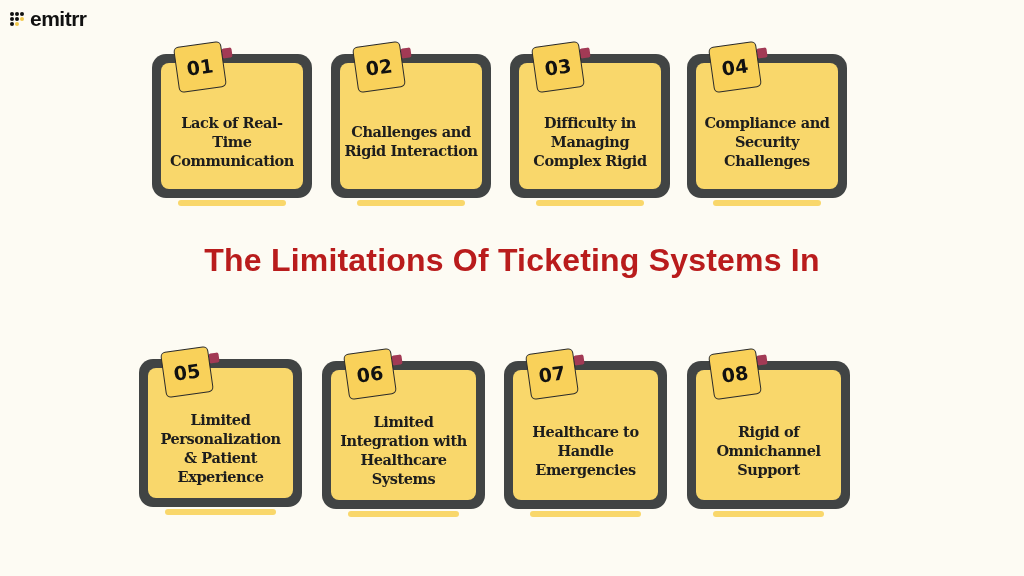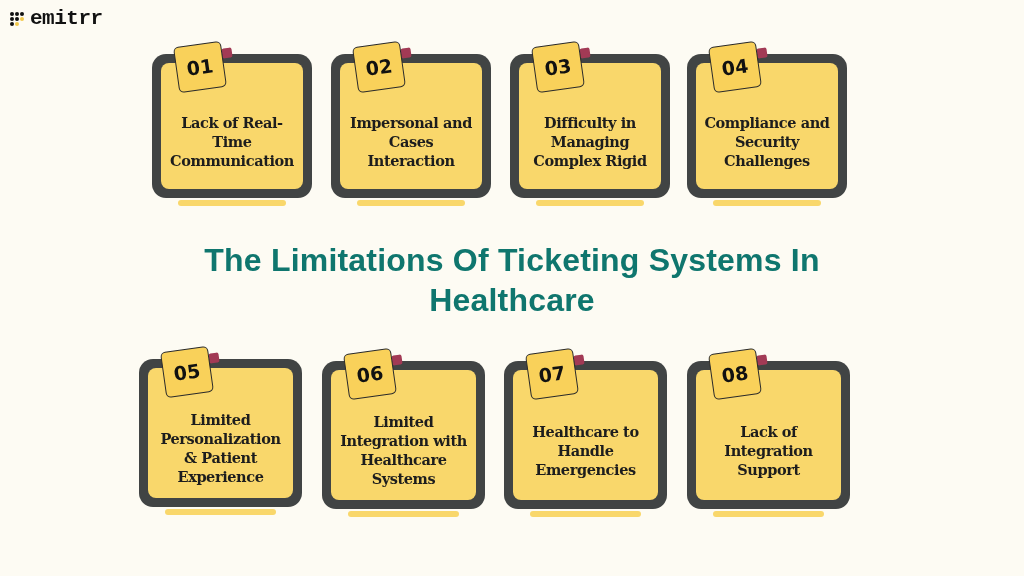--- a/index.html
+++ b/index.html
@@ -1,28 +1,28 @@
 <!DOCTYPE html>
 <html><head>
 <meta charset="utf-8">
 <style>
   html, body { margin:0; padding:0; }
   body { width:1024px; height:576px; background:#fdfbf3; position:relative; overflow:hidden; font-family:"DejaVu Serif", serif; }
   .logo { position:absolute; left:10px; top:8px; display:flex; align-items:center; gap:4px; }
   .logo-mark { position:relative; width:16px; height:14px; }
   .logo-mark span { position:absolute; width:4px; height:4px; border-radius:50%; background:#111; }
-  .logo-text { font-family:Liberation Mono, monospace; font-weight:bold; font-size:21px; color:#111; letter-spacing:-0.5px; line-height:1; }
+  .logo-text { font-family:Liberation Sans, sans-serif; font-weight:bold; font-size:21px; color:#111; letter-spacing:-0.5px; line-height:1; }
   .card { position:absolute; }
   .card .frame { position:absolute; left:0; top:0; right:0; bottom:8px; background:#414444; border-radius:14px; }
   .card .inner { position:absolute; left:9px; top:9px; right:9px; bottom:9px; background:#f9d76b; border-radius:8px; display:flex; align-items:center; justify-content:center; }
   .card .label { font-family:"DejaVu Serif", serif; font-weight:bold; font-size:14.5px; line-height:19px; color:#1d1d1d; text-align:center; padding:30px 4px 0 4px; letter-spacing:-0.4px; }
   .card .foot { position:absolute; bottom:0; left:26px; right:26px; height:6px; background:#f9d76b; border-radius:3px; }
   .card .badge { position:absolute; left:24px; top:-10px; width:48px; height:46px; background:#f9d15a; border:1.5px solid #2a2a2a; border-radius:5px; transform:rotate(-8deg); display:flex; align-items:center; justify-content:center; font-family:"DejaVu Sans", sans-serif; font-weight:bold; font-size:19px; color:#111; box-sizing:border-box; }
   .card .tab { position:absolute; left:70px; top:-6px; width:10px; height:10px; background:#a23a55; transform:rotate(-8deg); border-radius:2px; }
-  .title { position:absolute; left:0; width:1024px; top:240px; text-align:center; font-family:"Liberation Sans", sans-serif; font-weight:bold; font-size:32px; line-height:40px; color:#0f766e; letter-spacing:0.2px; }
+  .title { position:absolute; left:0; width:1024px; top:240px; text-align:center; font-family:"Liberation Sans", sans-serif; font-weight:bold; font-size:32px; line-height:40px; color:#b91c1c; letter-spacing:0.2px; }
 </style>
 </head>
 <body>
 
 <div class="logo">
   <div class="logo-mark">
     <span style="left:0;top:0"></span>
       <span style="left:5px;top:0"></span>
       <span style="left:10px;top:0"></span>
     <span style="left:0;top:5px"></span>
@@ -41,21 +41,21 @@
       </div>
     </div>
   <div class="foot"></div>
   <div class="tab"></div>
   <div class="badge">01</div>
 </div>
 
 <div class="card" style="left:331px;top:54px;width:160px;height:152px;">
   <div class="frame">
       <div class="inner">
-        <div class="label">Impersonal and Cases Interaction</div>
+        <div class="label">Challenges and Rigid Interaction</div>
       </div>
     </div>
   <div class="foot"></div>
   <div class="tab"></div>
   <div class="badge">02</div>
 </div>
 
 <div class="card" style="left:510px;top:54px;width:160px;height:152px;">
   <div class="frame">
       <div class="inner">
@@ -73,21 +73,20 @@
         <div class="label">Compliance and Security Challenges</div>
       </div>
     </div>
   <div class="foot"></div>
   <div class="tab"></div>
   <div class="badge">04</div>
 </div>
 
 <div class="title">
   <div>The Limitations Of Ticketing Systems In</div>
-  <div>Healthcare</div>
 </div>
 
 <div class="card" style="left:139px;top:359px;width:163px;height:156px;">
   <div class="frame">
       <div class="inner">
         <div class="label">Limited Personalization &amp; Patient Experience</div>
       </div>
     </div>
   <div class="foot"></div>
   <div class="tab"></div>
@@ -112,19 +111,19 @@
       </div>
     </div>
   <div class="foot"></div>
   <div class="tab"></div>
   <div class="badge">07</div>
 </div>
 
 <div class="card" style="left:687px;top:361px;width:163px;height:156px;">
   <div class="frame">
       <div class="inner">
-        <div class="label">Lack of Integration Support</div>
+        <div class="label">Rigid of Omnichannel Support</div>
       </div>
     </div>
   <div class="foot"></div>
   <div class="tab"></div>
   <div class="badge">08</div>
 </div>
 
 </body></html>

